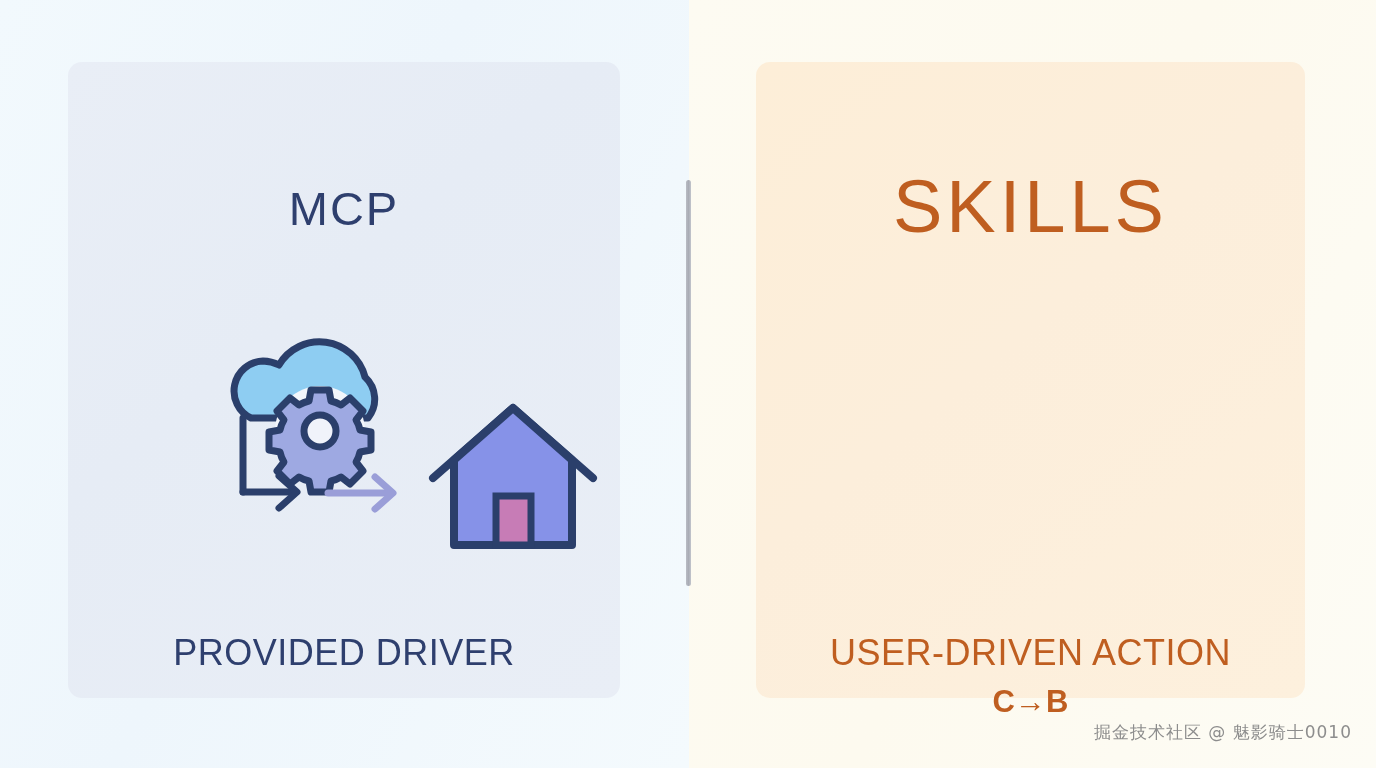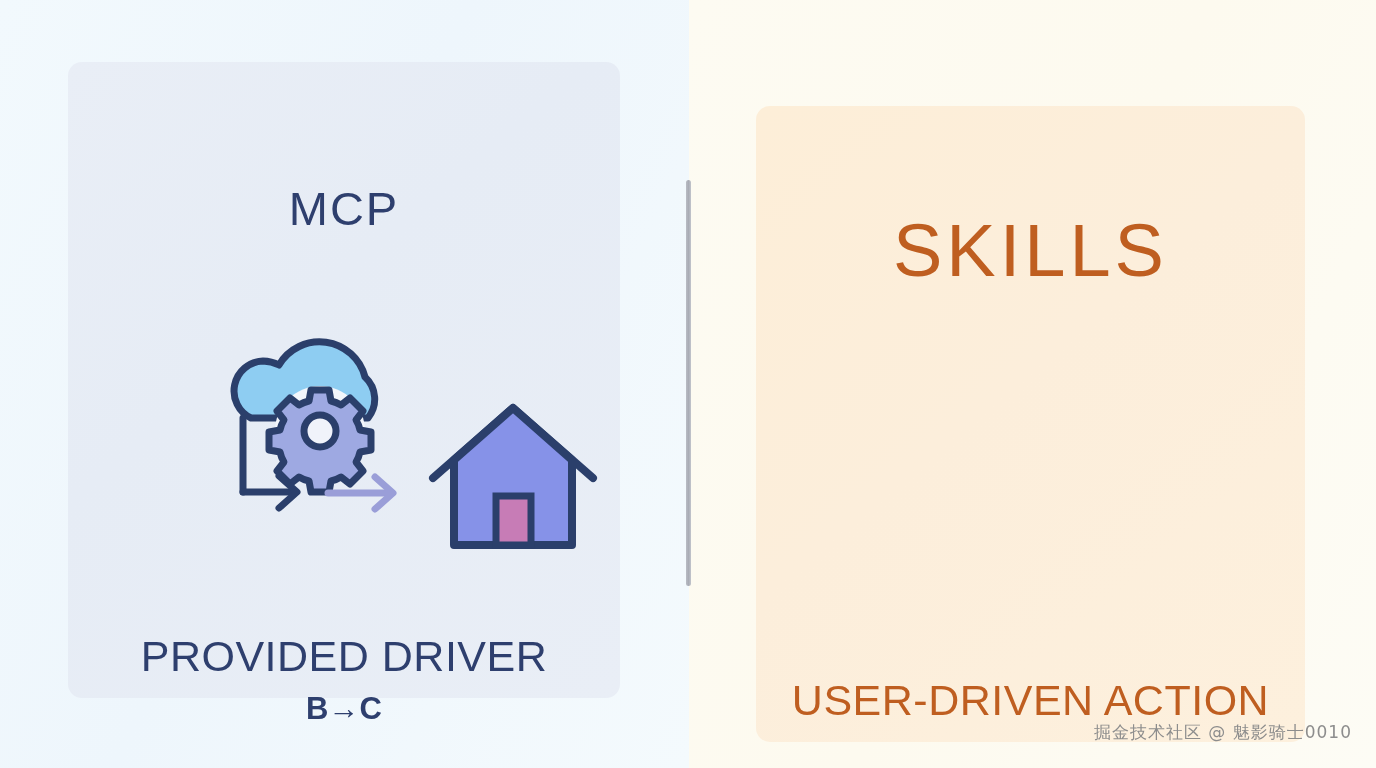--- a/index.html
+++ b/index.html
@@ -57,21 +57,20 @@
   }
   .card-mcp {
     left: 68px;
     width: 552px;
     background: linear-gradient(140deg, #e9eef6 0%, #e6ecf5 40%, #e9eef6 100%);
   }
   .card-skills {
     left: 756px;
     width: 549px;
     background: linear-gradient(140deg, #fdeed8 0%, #fceedb 45%, #fdf0dd 100%);
-    margin-top: 44px;
   }
 
   
   .panel-title {
     position: absolute;
     left: 0; right: 0;
     text-align: center;
     font-weight: 300;
     letter-spacing: 2px;
     line-height: 1;
@@ -89,21 +88,21 @@
     letter-spacing: 4px;
   }
 
   
   .caption {
     position: absolute;
     left: 0; right: 0;
     text-align: center;
   }
   .caption-line1 {
-    font-size: 43px;
+    font-size: 36px;
     font-weight: 300;
     letter-spacing: 0.5px;
   }
   .caption-line2 {
     font-size: 31px;
     font-weight: 700;
     margin-top: 10px;
     letter-spacing: 0px;
   }
   .cap-mcp  { top: 570px; }
@@ -182,30 +181,30 @@
 
       <g>
         <path d="M220 168 L300 98 L380 168" fill="none" stroke="#2b3f6b" stroke-width="8" stroke-linecap="round" stroke-linejoin="round"></path>
         <path d="M241 150 L300 98 L359 150 L359 235 L241 235 Z" fill="#8692e8" stroke="#2b3f6b" stroke-width="8" stroke-linejoin="round"></path>
         <rect x="283" y="186" width="35" height="49" fill="#c77cb6" stroke="#2b3f6b" stroke-width="7"></rect>
       </g>
     </svg>
 
     <div class="caption cap-mcp">
       <div class="caption-line1">PROVIDED DRIVER</div>
-      <div class="caption-line2">B→C</div>
     </div>
   </div>
 
   <div class="divider"></div>
 
   <div class="card card-skills">
 
     <div class="panel-title title-skills">SKILLS</div>
 
     <div class="caption cap-skills">
       <div class="caption-line1">USER-DRIVEN ACTION</div>
+      <div class="caption-line2">C→B</div>
     </div>
   </div>
 
   <div class="watermark">掘金技术社区 @ 魅影骑士0010</div>
 
 </div>
 
 </body></html>

